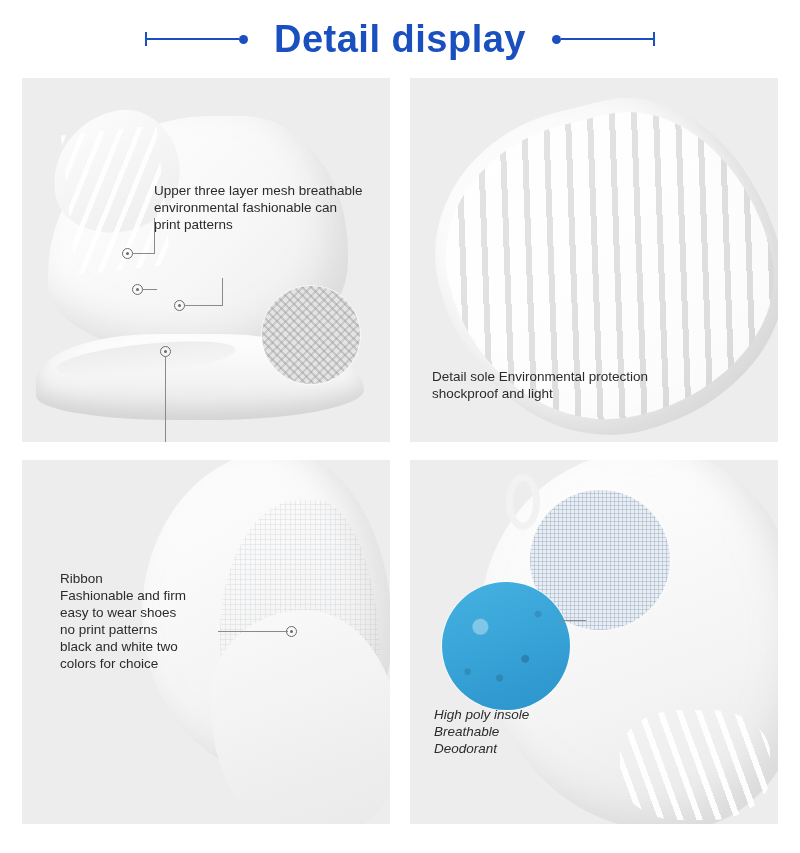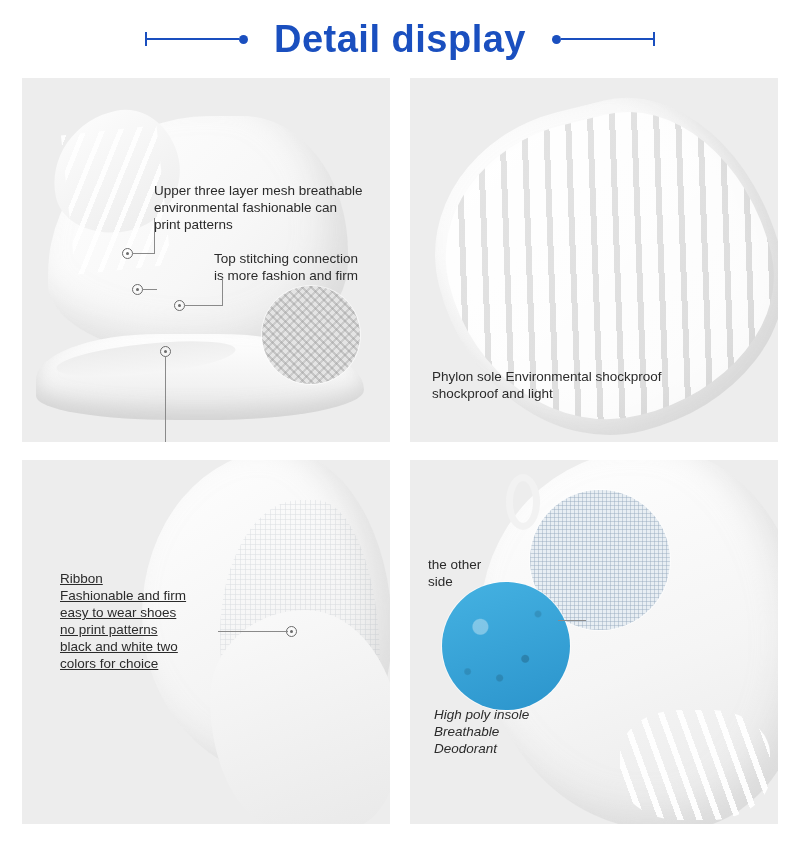--- a/index.html
+++ b/index.html
@@ -300,22 +300,20 @@
           <div class="p1-sole-cut"></div>
         </div>
       </div>
 
       <div class="zoom-circle stitch" style="left:240px; top:208px; width:98px; height:98px;"></div>
 
       <div class="callout-text" style="left:132px; top:104px; width:240px;">Upper three layer mesh breathable
 environmental  fashionable can
 print patterns</div>
 
-      <div class="callout-text" style="left:192px; top:172px; width:190px;">Top stitching connection
-is more fashion and firm</div>
 
       <div class="node" style="left:100px; top:170px;"></div>
       <div class="lead" style="left:111px; top:175px; width:22px;"></div>
       <div class="lead v" style="left:132px; top:140px; height:36px;"></div>
 
       <div class="node" style="left:110px; top:206px;"></div>
       <div class="lead" style="left:121px; top:211px; width:14px;"></div>
 
       <div class="node" style="left:152px; top:222px;"></div>
       <div class="lead" style="left:163px; top:227px; width:38px;"></div>
@@ -324,53 +322,51 @@
       <div class="node" style="left:138px; top:268px;"></div>
       <div class="lead v" style="left:143px; top:279px; height:126px;"></div>
 
     </div>
 
     <div class="panel">
       <div class="photo">
         <div class="p2-sole"></div>
         <div class="p2-tread"></div>
       </div>
-      <div class="callout-text" style="left:22px; top:290px; width:330px;">Phylon sole   Environmental shockproof
+      <div class="callout-text" style="left:22px; top:290px; width:330px;">Detail sole   Environmental protection
 shockproof and light</div>
     </div>
 
     <div class="panel">
       <div class="photo">
         <div class="p3-a"></div>
         <div class="p3-mesh"></div>
         <div class="p3-b"></div>
       </div>
-      <div class="callout-text" style="left:38px; top:110px; width:190px;text-decoration:underline;">Ribbon
+      <div class="callout-text" style="left:38px; top:110px; width:190px;">Ribbon
 Fashionable and firm
 easy to wear shoes
 no print patterns
 black and white two
 colors for choice</div>
       <div class="node" style="left:264px; top:166px;"></div>
       <div class="lead" style="left:196px; top:171px; width:70px;"></div>
     </div>
 
     <div class="panel">
       <div class="photo">
         <div class="p4-shoe"></div>
         <div class="p4-tab"></div>
         <div class="p4-lace"></div>
       </div>
 
       <div class="zoom-circle mesh" style="left:120px; top:30px; width:140px; height:140px;"></div>
 
       <div class="zoom-circle insole" style="left:32px; top:122px; width:128px; height:128px;"></div>
 
-      <div class="callout-text" style="left:18px; top:96px; width:90px;">the other
-side</div>
       <div class="callout-text" style="left:24px; top:246px; width:200px;font-style:italic;">High poly insole
 Breathable
 Deodorant</div>
 
       <div class="lead" style="left:148px; top:160px; width:28px;"></div>
     </div>
 
   </div>
 </div>
 

